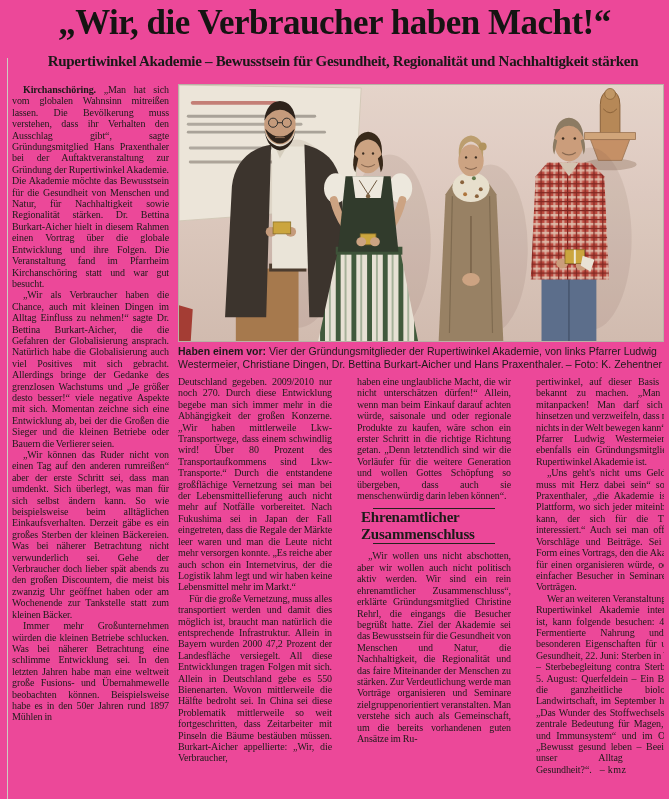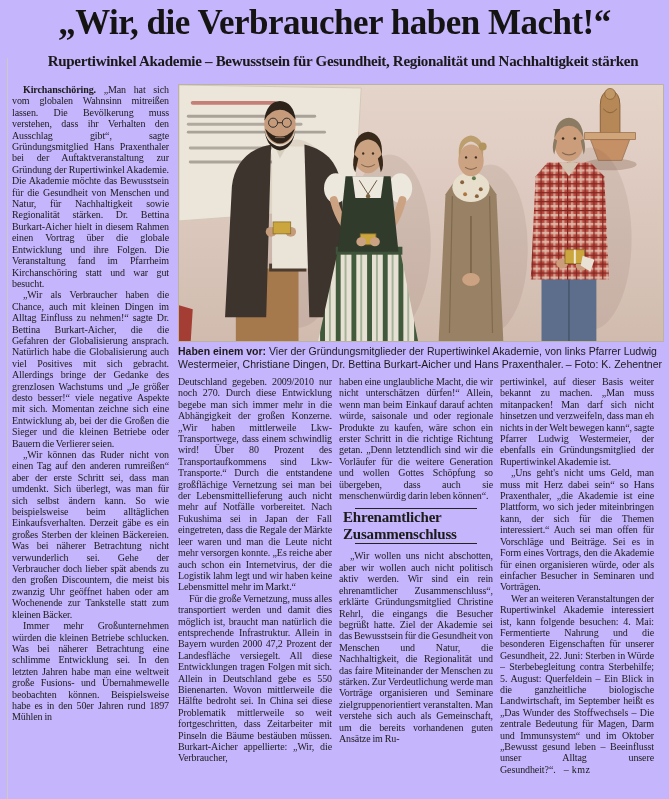--- a/index.html
+++ b/index.html
@@ -1,19 +1,19 @@
 <!DOCTYPE html>
 <html lang="de"><head>
 <meta charset="utf-8">
 <title>„Wir, die Verbraucher haben Macht!“</title>
 <style>
   html,body{margin:0;padding:0;background:#e9e7e2;}
   .page{
     position:relative;width:669px;height:799px;margin:0 auto;
-    background:#c4b5fd;color:#1c1b19;overflow:hidden;
+    background:#ec4899;color:#1c1b19;overflow:hidden;
     font-family:"Liberation Serif","DejaVu Serif",serif;
   }
   .page::before{ 
     content:"";position:absolute;left:7px;top:58px;bottom:0;width:1px;
     background:#cfcac1;
   }
   .headline{
     position:absolute;top:0px;left:0;right:0;margin:0;
     text-align:center;font-weight:bold;font-size:35px;line-height:46px;
     letter-spacing:-0.5px;color:#151412;
@@ -35,21 +35,21 @@
   .rightblock{position:absolute;left:178px;top:84px;width:486px;}
   .photo{width:486px;height:258px;display:block;border:1px solid #b9b2a5;box-sizing:border-box;background:#dcc9c1;}
   .photo svg{width:100%;height:100%;display:block;}
   .caption{
     position:relative;margin:3px 0 5px 0;
     font-family:"Liberation Sans","DejaVu Sans",sans-serif;
     font-size:10.5px;line-height:13px;color:#1c1b19;text-align:left;
   }
   .caption b{font-weight:bold;}
   .credit{position:absolute;right:2px;bottom:0;}
-  .cols3{display:flex;gap:7px;height:420px;overflow:hidden;}
+  .cols3{display:flex;gap:25px;height:420px;overflow:hidden;}
   .cols3 .col{width:154px;flex:0 0 auto;height:100%;}
   .subhead-block{margin:7px 4px 6px 4px;text-align:center;}
   .subhead-rule{border:0;border-top:1.5px solid #23221f;width:84%;margin:0 auto;}
   .subhead{
     font-weight:bold;font-size:15px;line-height:17px;margin:5px 0;
     letter-spacing:-0.2px;text-align:left;text-indent:0;
   }
   .sig{white-space:nowrap;margin-left:8px;font-weight:normal;letter-spacing:0.5px;}
 </style>
 </head>

